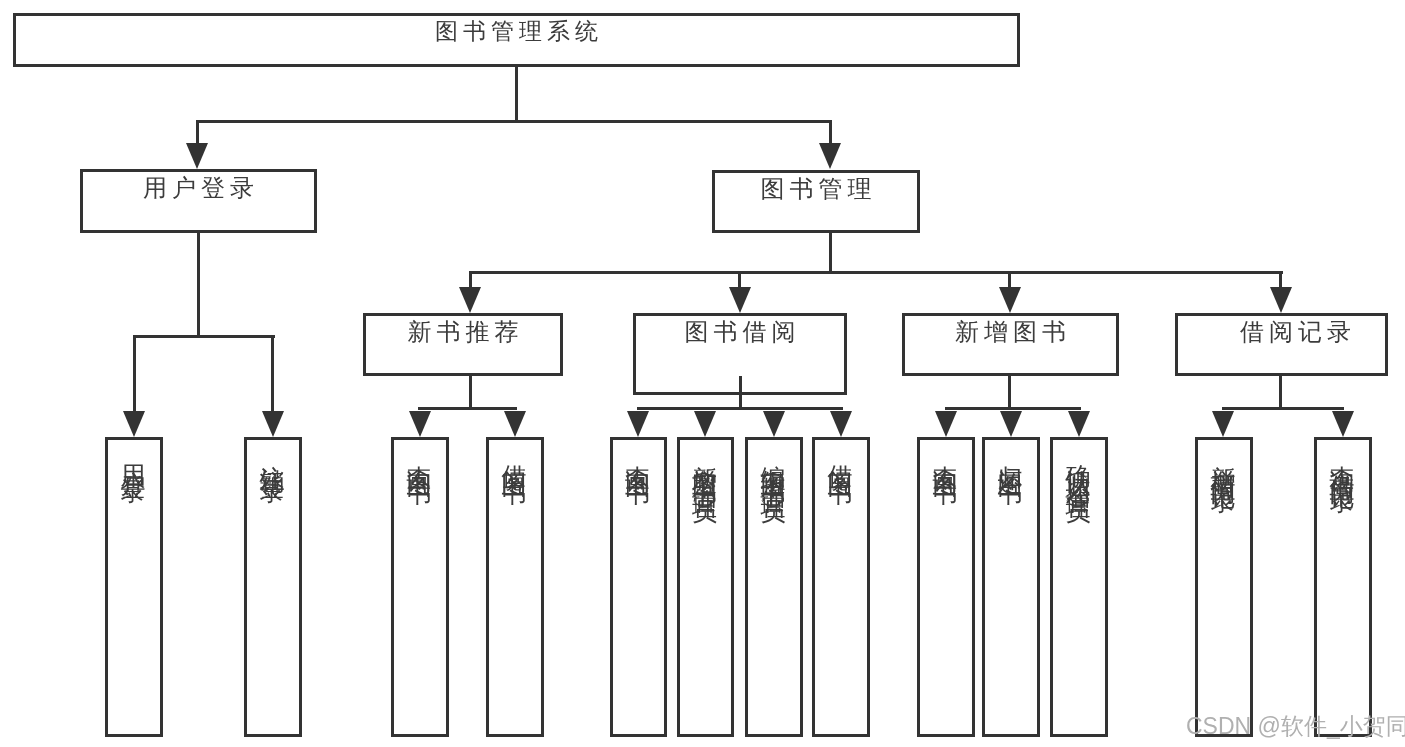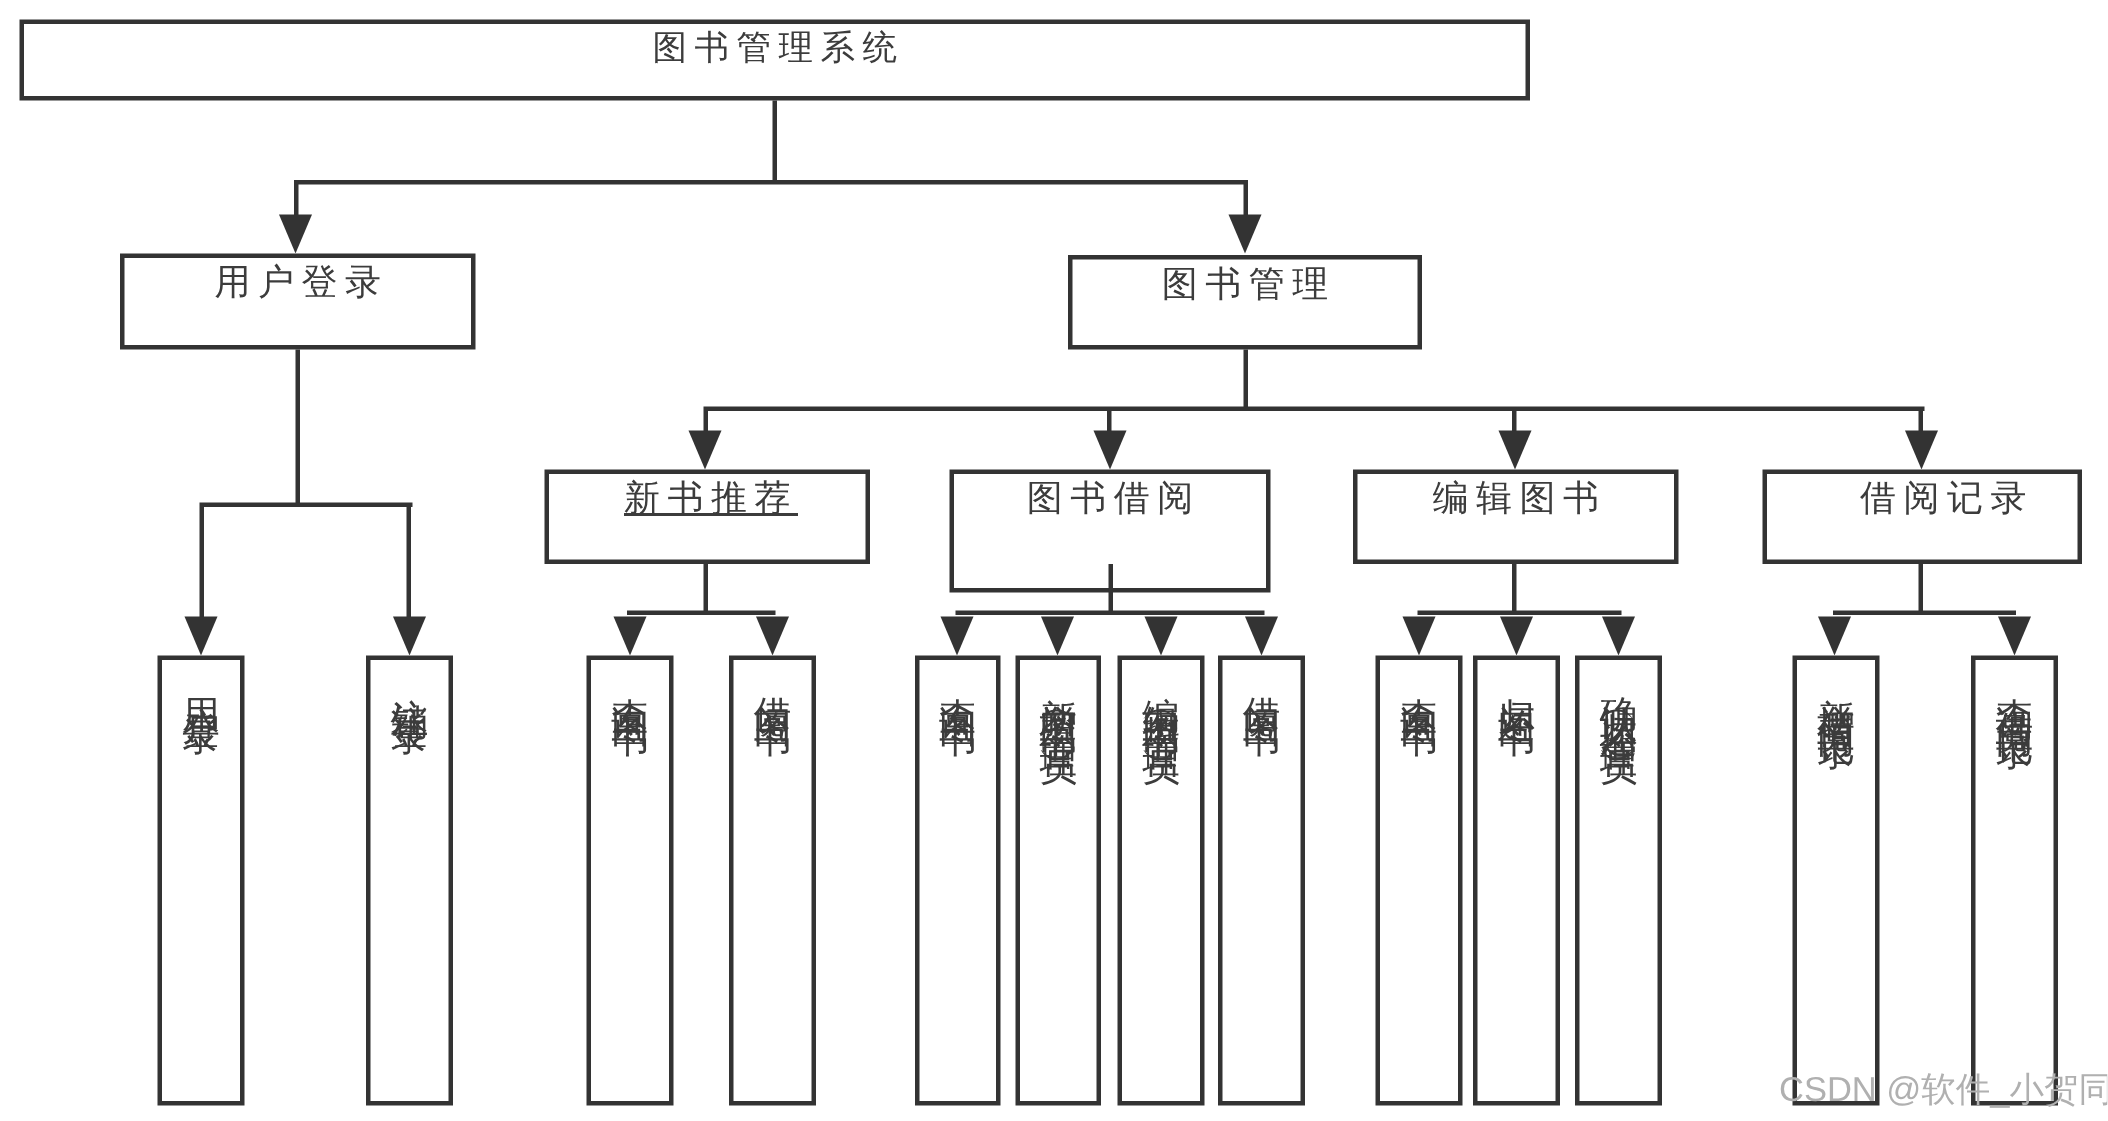--- a/index.html
+++ b/index.html
@@ -73,21 +73,21 @@
   <div class="line" style="left:515px;top:67px;width:3px;height:53px;"></div>
   <div class="line" style="left:196px;top:120px;width:636px;height:3px;"></div>
   <div class="line" style="left:196px;top:120px;width:3px;height:25px;"></div>
   <div class="line" style="left:829px;top:120px;width:3px;height:25px;"></div>
   <div class="arrow" style="left:186px;top:143px;"></div>
   <div class="arrow" style="left:819px;top:143px;"></div>
 
   <div class="box" style="left:80px;top:169px;width:237px;height:64px;">
     <span class="h-label">用户登录</span>
   </div>
-  <div class="box" style="left:712px;top:170px;width:236px;height:63px;">
+  <div class="box" style="left:712px;top:170px;width:208px;height:63px;">
     <span class="h-label">图书管理</span>
   </div>
 
   <div class="line" style="left:197px;top:233px;width:3px;height:105px;"></div>
   <div class="line" style="left:133px;top:335px;width:142px;height:3px;"></div>
   <div class="line" style="left:133px;top:338px;width:3px;height:75px;"></div>
   <div class="line" style="left:271px;top:338px;width:3px;height:75px;"></div>
   <div class="arrow" style="left:123px;top:411px;"></div>
   <div class="arrow" style="left:262px;top:411px;"></div>
 
@@ -95,28 +95,28 @@
   <div class="line" style="left:469px;top:271px;width:814px;height:3px;"></div>
   <div class="line" style="left:469px;top:274px;width:3px;height:15px;"></div>
   <div class="line" style="left:738px;top:274px;width:3px;height:15px;"></div>
   <div class="line" style="left:1008px;top:274px;width:3px;height:15px;"></div>
   <div class="line" style="left:1279px;top:274px;width:3px;height:15px;"></div>
   <div class="arrow" style="left:459px;top:287px;"></div>
   <div class="arrow" style="left:729px;top:287px;"></div>
   <div class="arrow" style="left:999px;top:287px;"></div>
   <div class="arrow" style="left:1270px;top:287px;"></div>
 
-  <div class="box" style="left:363px;top:313px;width:217px;height:63px;text-decoration:underline;">
+  <div class="box" style="left:363px;top:313px;width:200px;height:63px;">
     <span class="h-label">新书推荐</span>
   </div>
   <div class="box" style="left:633px;top:313px;width:214px;height:82px;">
     <span class="h-label">图书借阅</span>
   </div>
   <div class="box" style="left:902px;top:313px;width:217px;height:63px;">
-    <span class="h-label">编辑图书</span>
+    <span class="h-label">新增图书</span>
   </div>
   <div class="box" style="left:1175px;top:313px;width:213px;height:63px;padding-left:28px;">
     <span class="h-label">借阅记录</span>
   </div>
 
   <div class="line" style="left:469px;top:376px;width:3px;height:33px;"></div>
   <div class="line" style="left:418px;top:407px;width:99px;height:3px;"></div>
   <div class="arrow" style="left:409px;top:411px;"></div>
   <div class="arrow" style="left:504px;top:411px;"></div>
 

